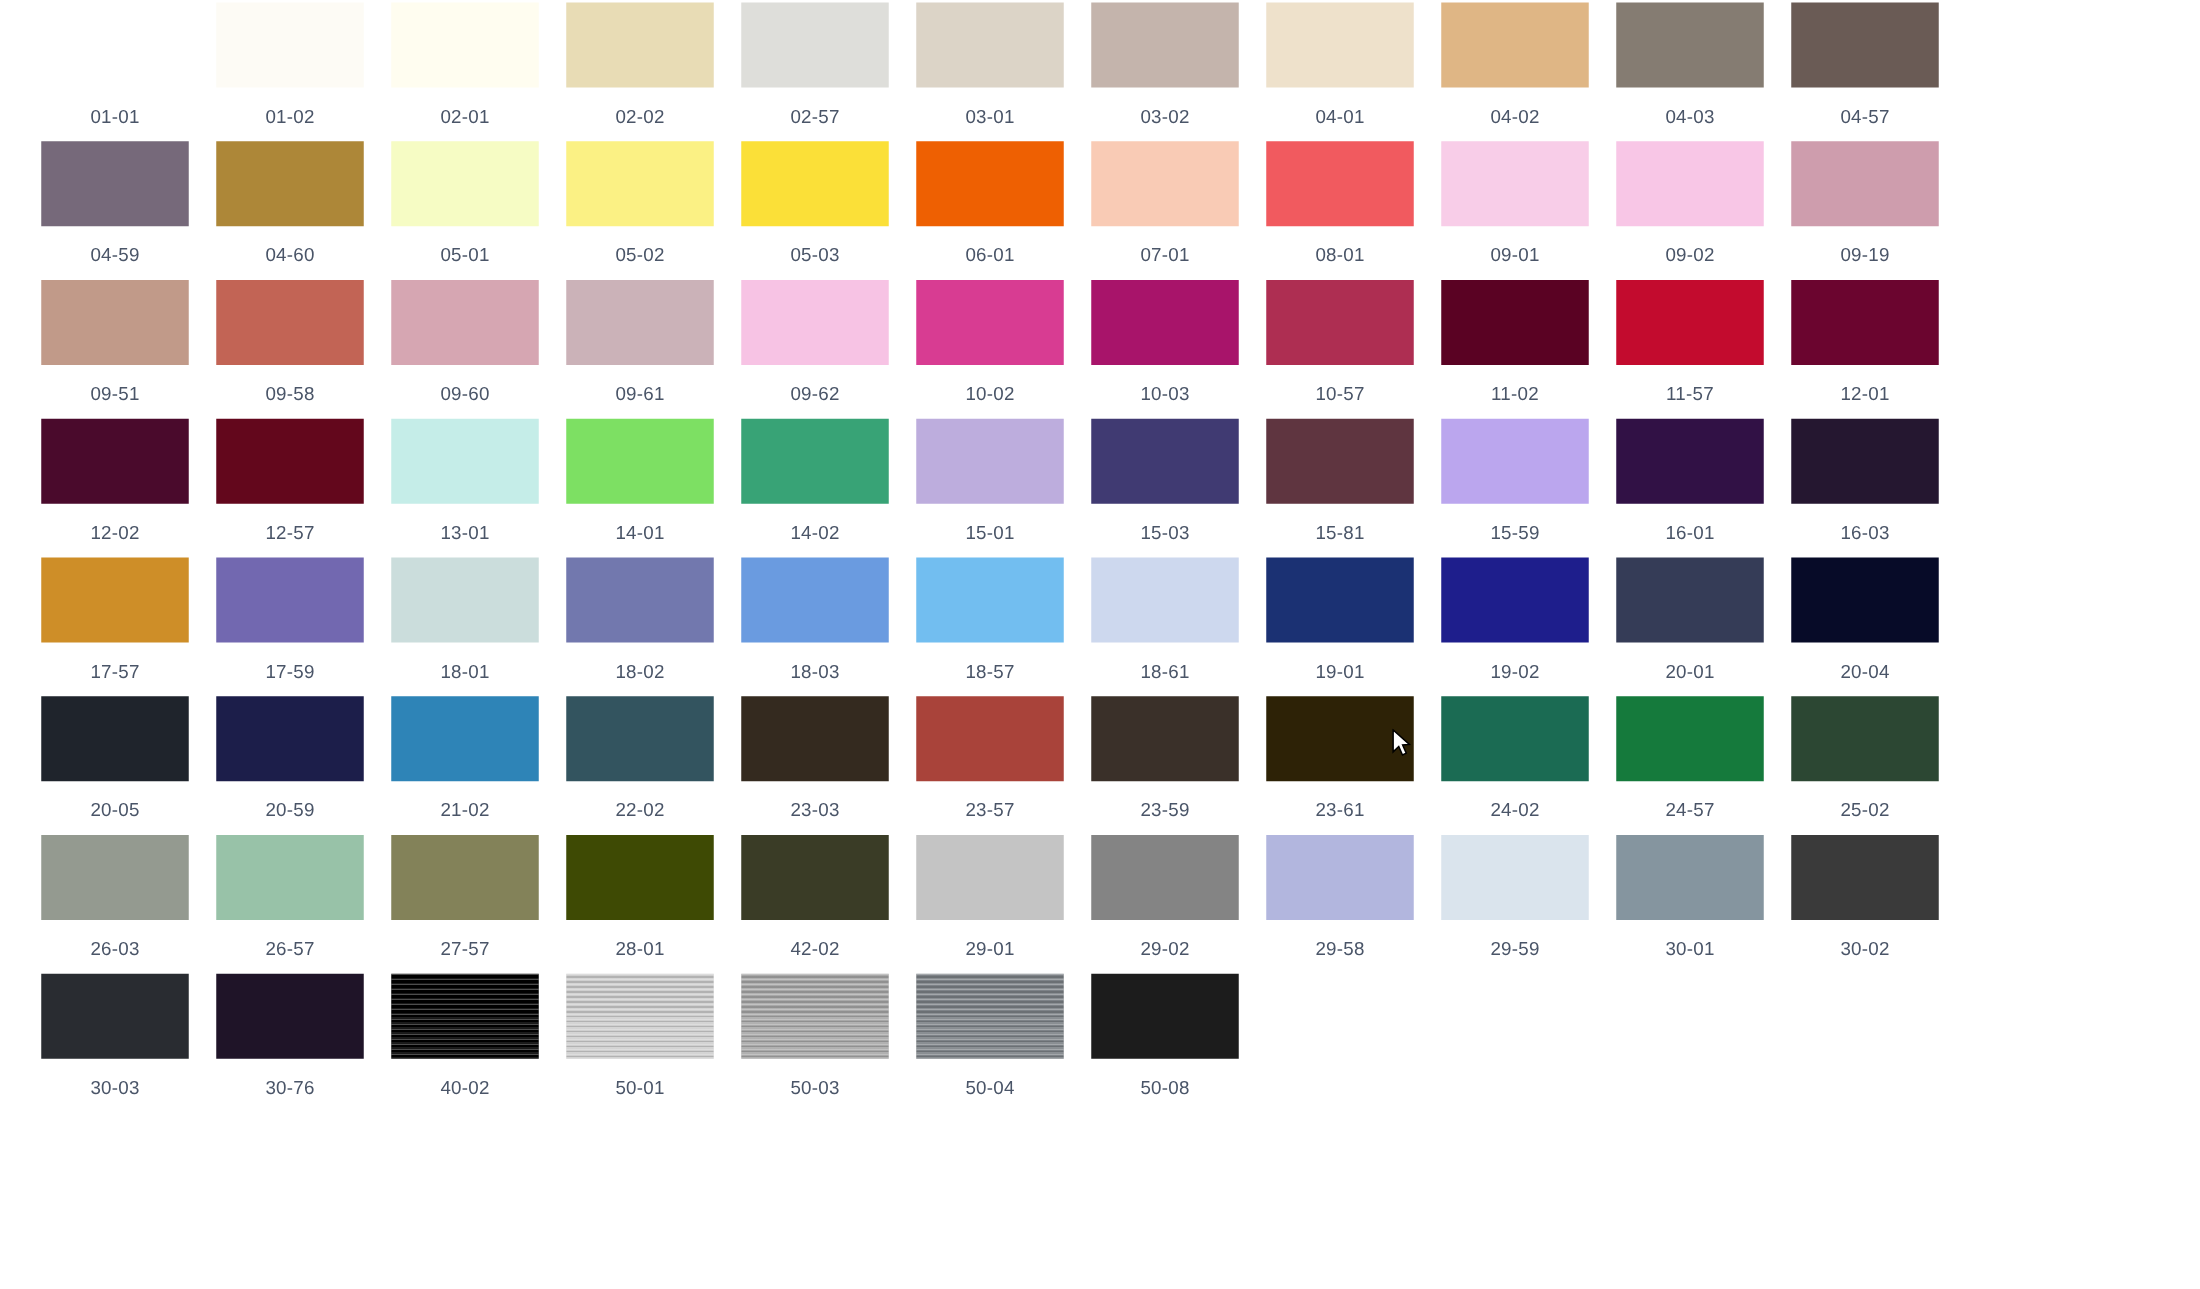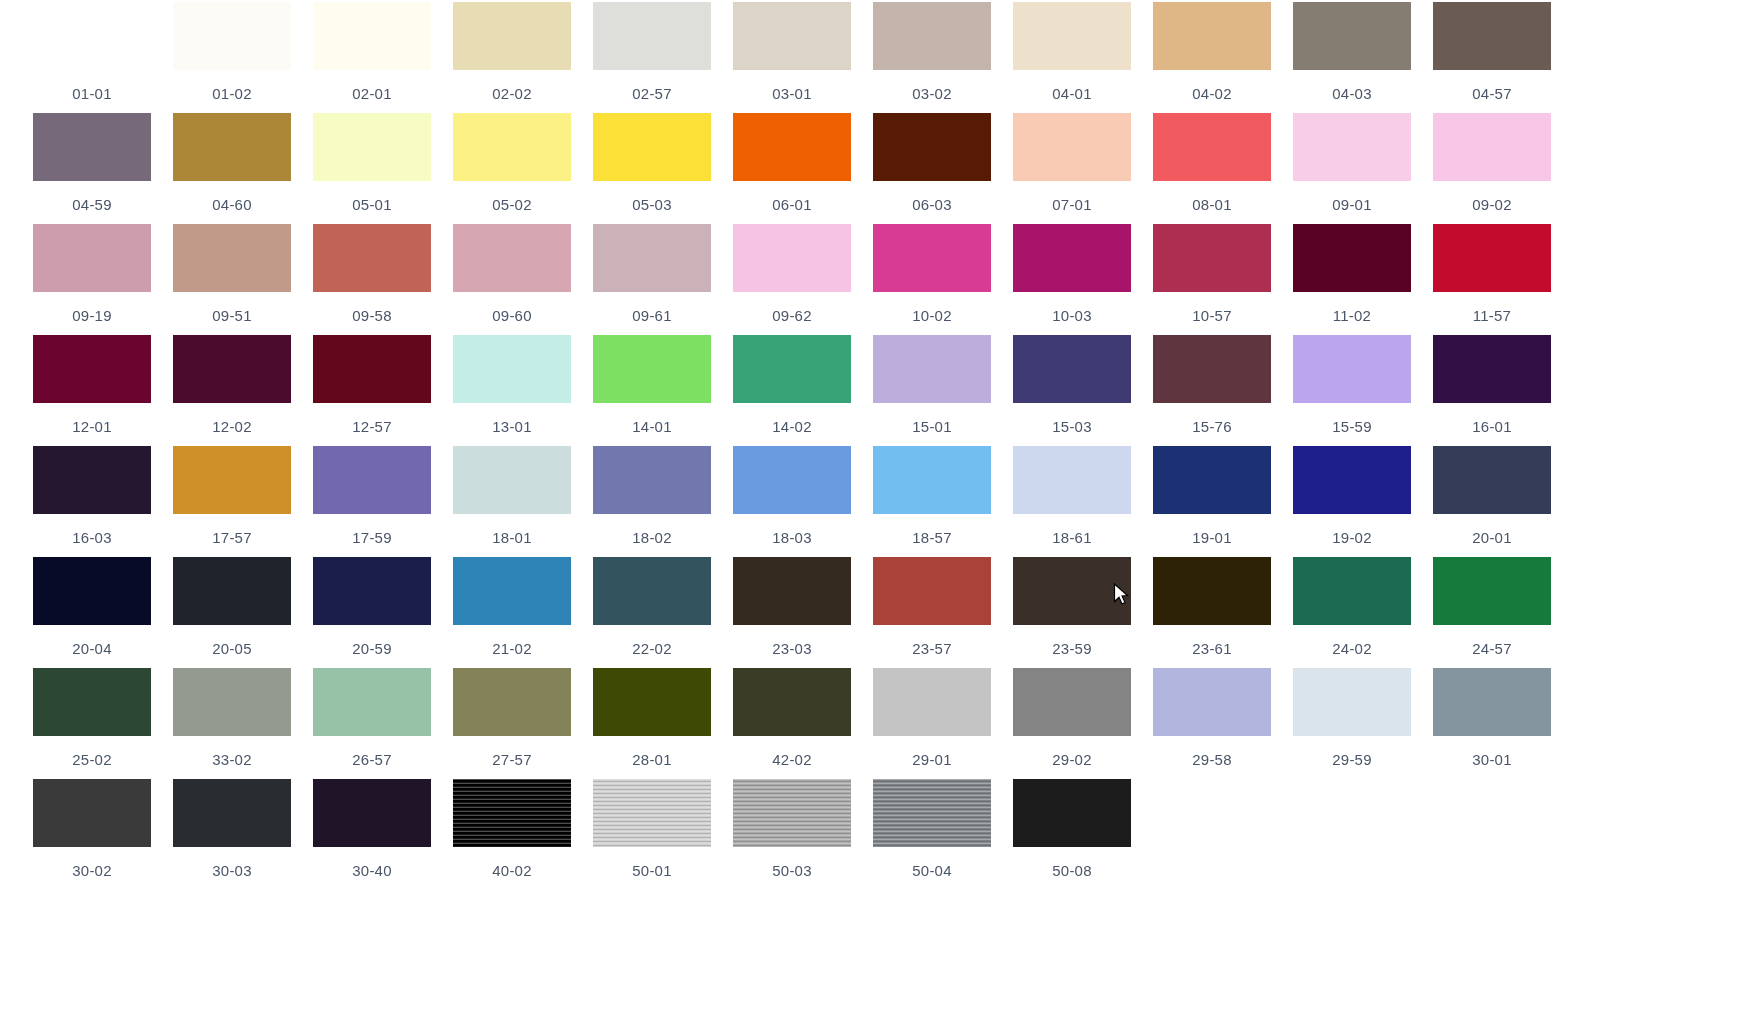--- a/index.html
+++ b/index.html
@@ -148,24 +148,20 @@
     </div>
     <div class="swatch-cell">
       <div class="swatch-chip" style="background-color: rgb(251, 224, 56);"></div>
       <div class="swatch-label">05-03</div>
     </div>
     <div class="swatch-cell">
       <div class="swatch-chip" style="background-color: rgb(238, 96, 2);"></div>
       <div class="swatch-label">06-01</div>
     </div>
     <div class="swatch-cell">
-      <div class="swatch-chip" style="background-color: rgb(87, 26, 4);"></div>
-      <div class="swatch-label">06-03</div>
-    </div>
-    <div class="swatch-cell">
       <div class="swatch-chip" style="background-color: rgb(249, 203, 181);"></div>
       <div class="swatch-label">07-01</div>
     </div>
     <div class="swatch-cell">
       <div class="swatch-chip" style="background-color: rgb(241, 90, 95);"></div>
       <div class="swatch-label">08-01</div>
     </div>
     <div class="swatch-cell">
       <div class="swatch-chip" style="background-color: rgb(248, 205, 232);"></div>
       <div class="swatch-label">09-01</div>
@@ -245,21 +241,21 @@
     <div class="swatch-cell">
       <div class="swatch-chip" style="background-color: rgb(189, 173, 221);"></div>
       <div class="swatch-label">15-01</div>
     </div>
     <div class="swatch-cell">
       <div class="swatch-chip" style="background-color: rgb(64, 58, 114);"></div>
       <div class="swatch-label">15-03</div>
     </div>
     <div class="swatch-cell">
       <div class="swatch-chip" style="background-color: rgb(95, 53, 64);"></div>
-      <div class="swatch-label">15-76</div>
+      <div class="swatch-label">15-81</div>
     </div>
     <div class="swatch-cell">
       <div class="swatch-chip" style="background-color: rgb(187, 166, 238);"></div>
       <div class="swatch-label">15-59</div>
     </div>
     <div class="swatch-cell">
       <div class="swatch-chip" style="background-color: rgb(49, 17, 69);"></div>
       <div class="swatch-label">16-01</div>
     </div>
     <div class="swatch-cell">
@@ -349,21 +345,21 @@
     <div class="swatch-cell">
       <div class="swatch-chip" style="background-color: rgb(21, 122, 60);"></div>
       <div class="swatch-label">24-57</div>
     </div>
     <div class="swatch-cell">
       <div class="swatch-chip" style="background-color: rgb(44, 71, 51);"></div>
       <div class="swatch-label">25-02</div>
     </div>
     <div class="swatch-cell">
       <div class="swatch-chip" style="background-color: rgb(148, 154, 144);"></div>
-      <div class="swatch-label">33-02</div>
+      <div class="swatch-label">26-03</div>
     </div>
     <div class="swatch-cell">
       <div class="swatch-chip" style="background-color: rgb(152, 194, 168);"></div>
       <div class="swatch-label">26-57</div>
     </div>
     <div class="swatch-cell">
       <div class="swatch-chip" style="background-color: rgb(131, 130, 89);"></div>
       <div class="swatch-label">27-57</div>
     </div>
     <div class="swatch-cell">
@@ -397,21 +393,21 @@
     <div class="swatch-cell">
       <div class="swatch-chip" style="background-color: rgb(58, 58, 58);"></div>
       <div class="swatch-label">30-02</div>
     </div>
     <div class="swatch-cell">
       <div class="swatch-chip" style="background-color: rgb(41, 44, 49);"></div>
       <div class="swatch-label">30-03</div>
     </div>
     <div class="swatch-cell">
       <div class="swatch-chip" style="background-color: rgb(31, 20, 40);"></div>
-      <div class="swatch-label">30-40</div>
+      <div class="swatch-label">30-76</div>
     </div>
     <div class="swatch-cell">
       <div class="swatch-chip textured" style="background-color: rgb(0, 0, 0);"></div>
       <div class="swatch-label">40-02</div>
     </div>
     <div class="swatch-cell">
       <div class="swatch-chip textured" style="background-color: rgb(207, 207, 207);"></div>
       <div class="swatch-label">50-01</div>
     </div>
     <div class="swatch-cell">

